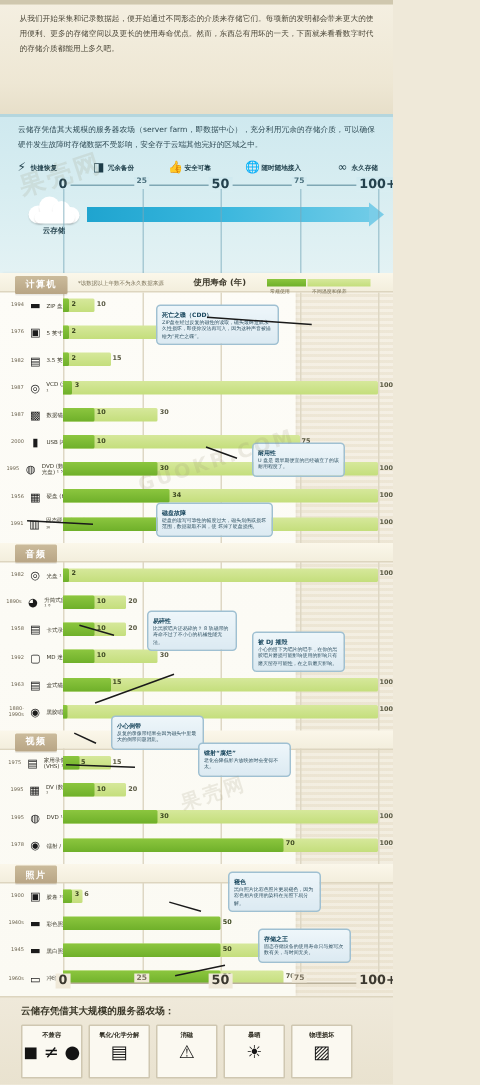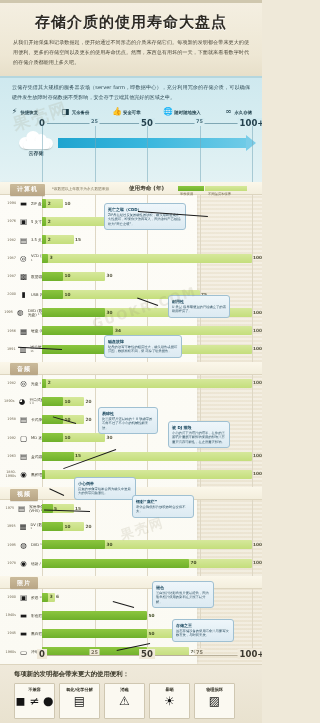--- a/index.html
+++ b/index.html
@@ -122,21 +122,20 @@
   .fitem .fic { margin-top:3px; font-size:12px; line-height:1; color:#141414; }
   .wm { position:absolute; color:rgba(150,140,115,.16); font-weight:bold; pointer-events:none;
         transform:rotate(-18deg); font-size:17px; letter-spacing:2px; }
 </style>
 </head>
 <body>
 
 <div class="page">
 
   <div class="header">
-    <div class="title">存储介质的使用寿命大盘点</div>
     <div class="intro">从我们开始采集和记录数据起，便开始通过不同形态的介质来存储它们。每项新的发明都会带来更大的使用便利、更多的存储空间以及更长的使用寿命优点。然而，东西总有用坏的一天，下面就来看看数字时代的存储介质都能用上多久吧。</div>
   </div>
 
   <div class="cloudblock">
     <div class="cloudtext">云储存凭借其大规模的服务器农场（server farm，即数据中心），充分利用冗余的存储介质，可以确保硬件发生故障时存储数据不受影响，安全存于云端其他完好的区域之中。</div>
     <div class="benefits" id="benefits">
         <div class="ben">
           <span class="bicon">⚡</span>
           <span class="blab">快捷恢复</span>
         </div>
@@ -522,21 +521,21 @@
       </div>
       <div class="leader" style="left: 134px; top: 425px; width: 22px; transform: rotate(196deg);"></div>
       <div class="callout" style="left: 172px; top: 437px; width: 62px;">
         <div class="co-t">存储之王</div>
         <div class="co-b">固态存储设备的使用寿命只与擦写次数有关，与时间无关。</div>
       </div>
       <div class="leader" style="left: 150px; top: 461px; width: 34px; transform: rotate(168deg);"></div>
     </div>
 
   <div class="footer">
-    <div class="ftitle">每项新的发明都会带来更大的使用便利：</div>
+    <div class="ftitle">云储存凭借其大规模的服务器农场：</div>
     <div class="fitems" id="fitems">
         <div class="fitem">
           <div class="flab">不兼容</div>
           <div class="fic">◼ ≠ ●</div>
         </div>
         <div class="fitem">
           <div class="flab">氧化/化学分解</div>
           <div class="fic">▤</div>
         </div>
         <div class="fitem">

